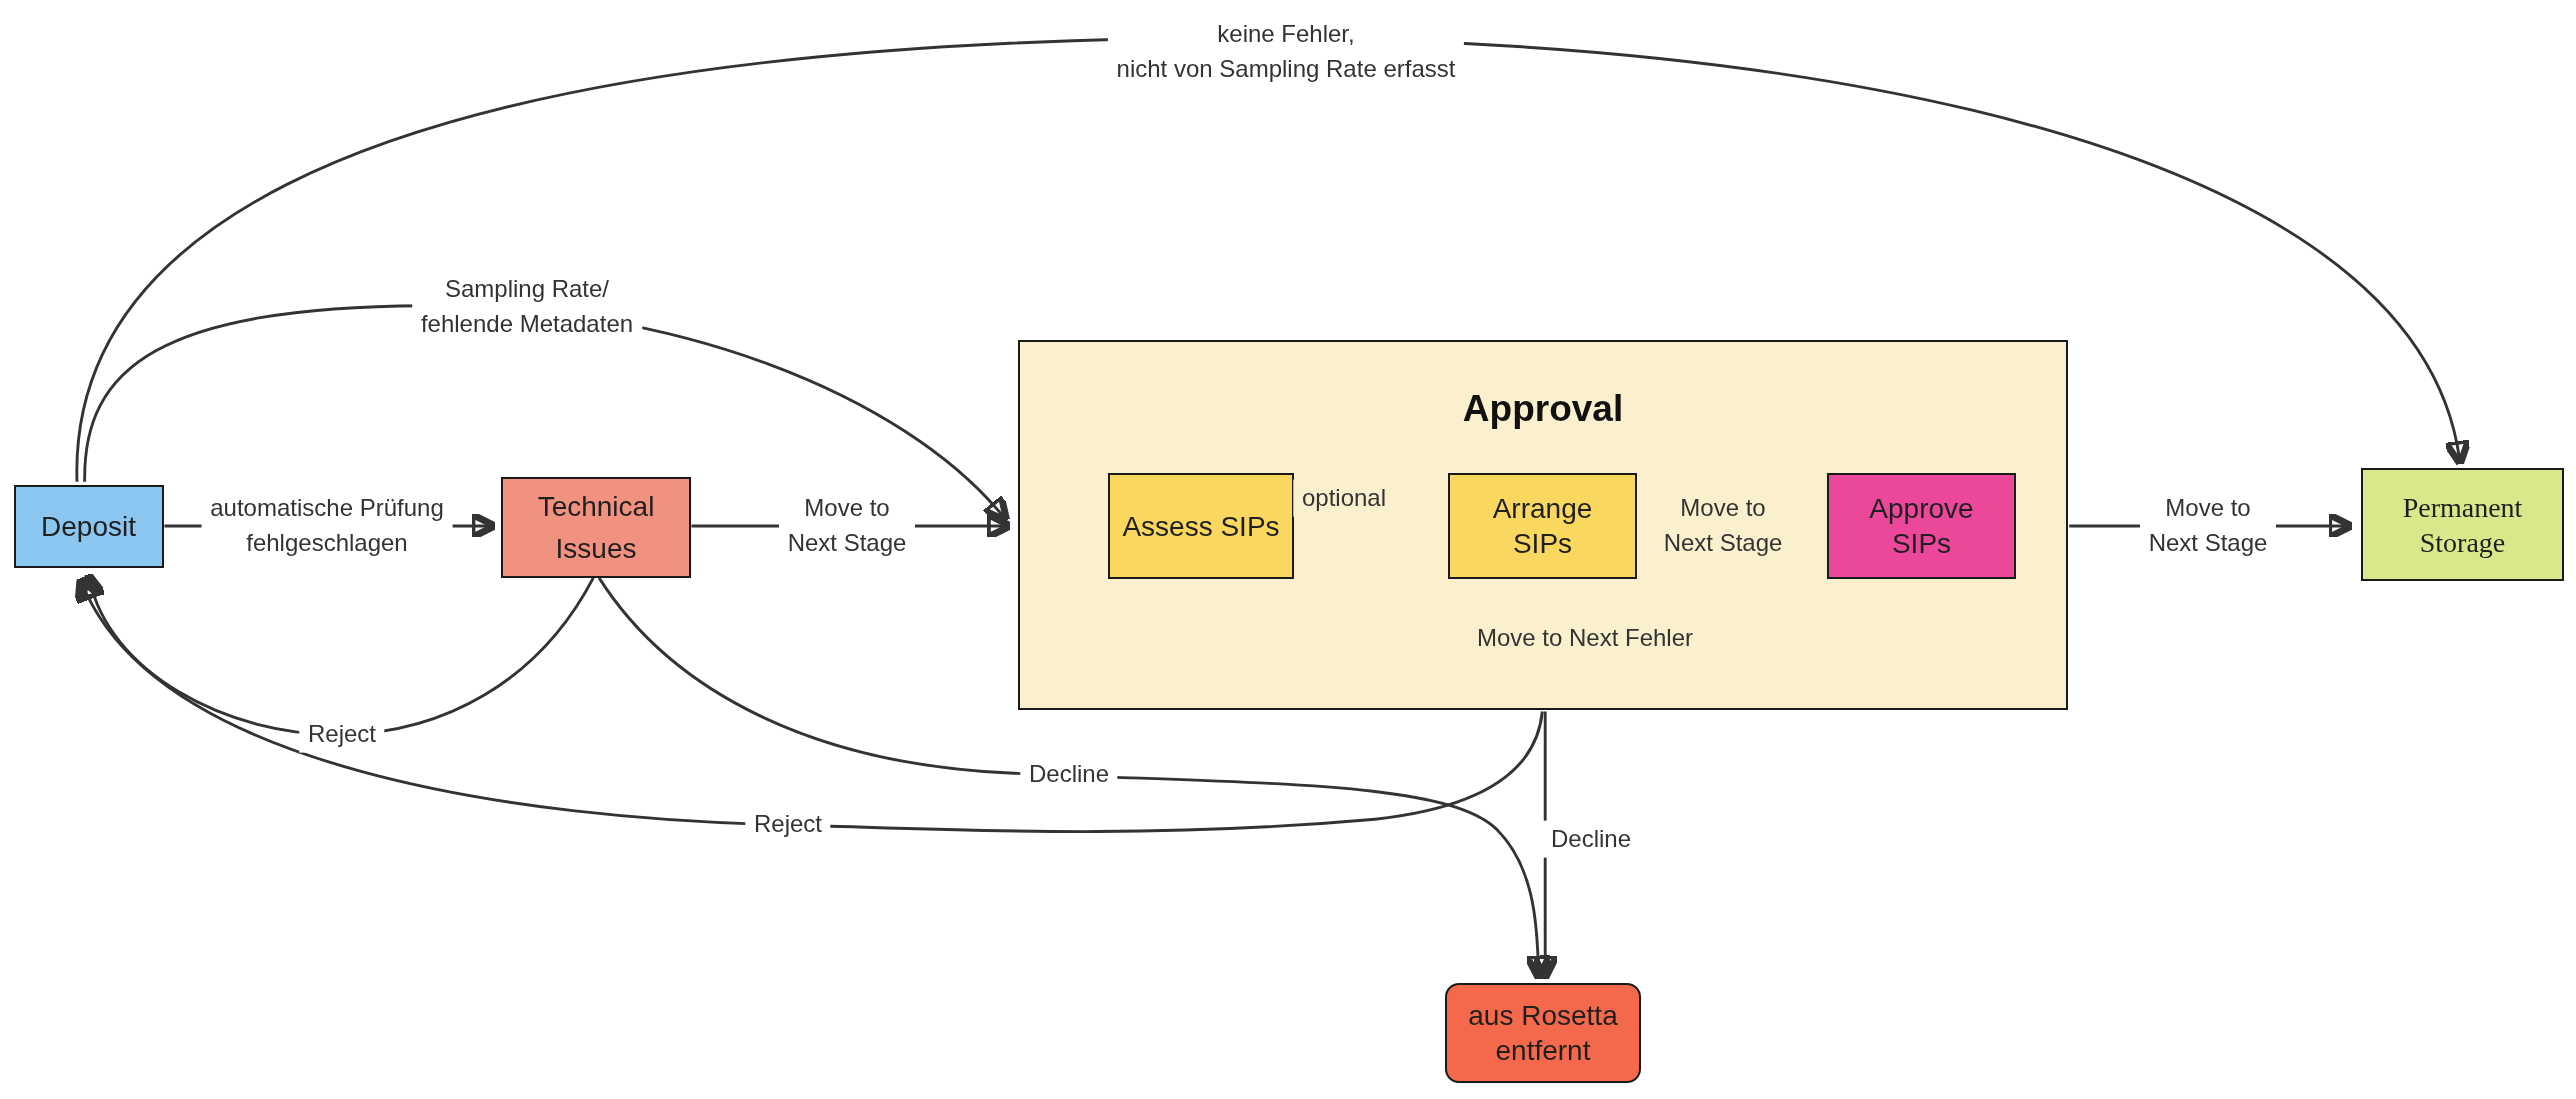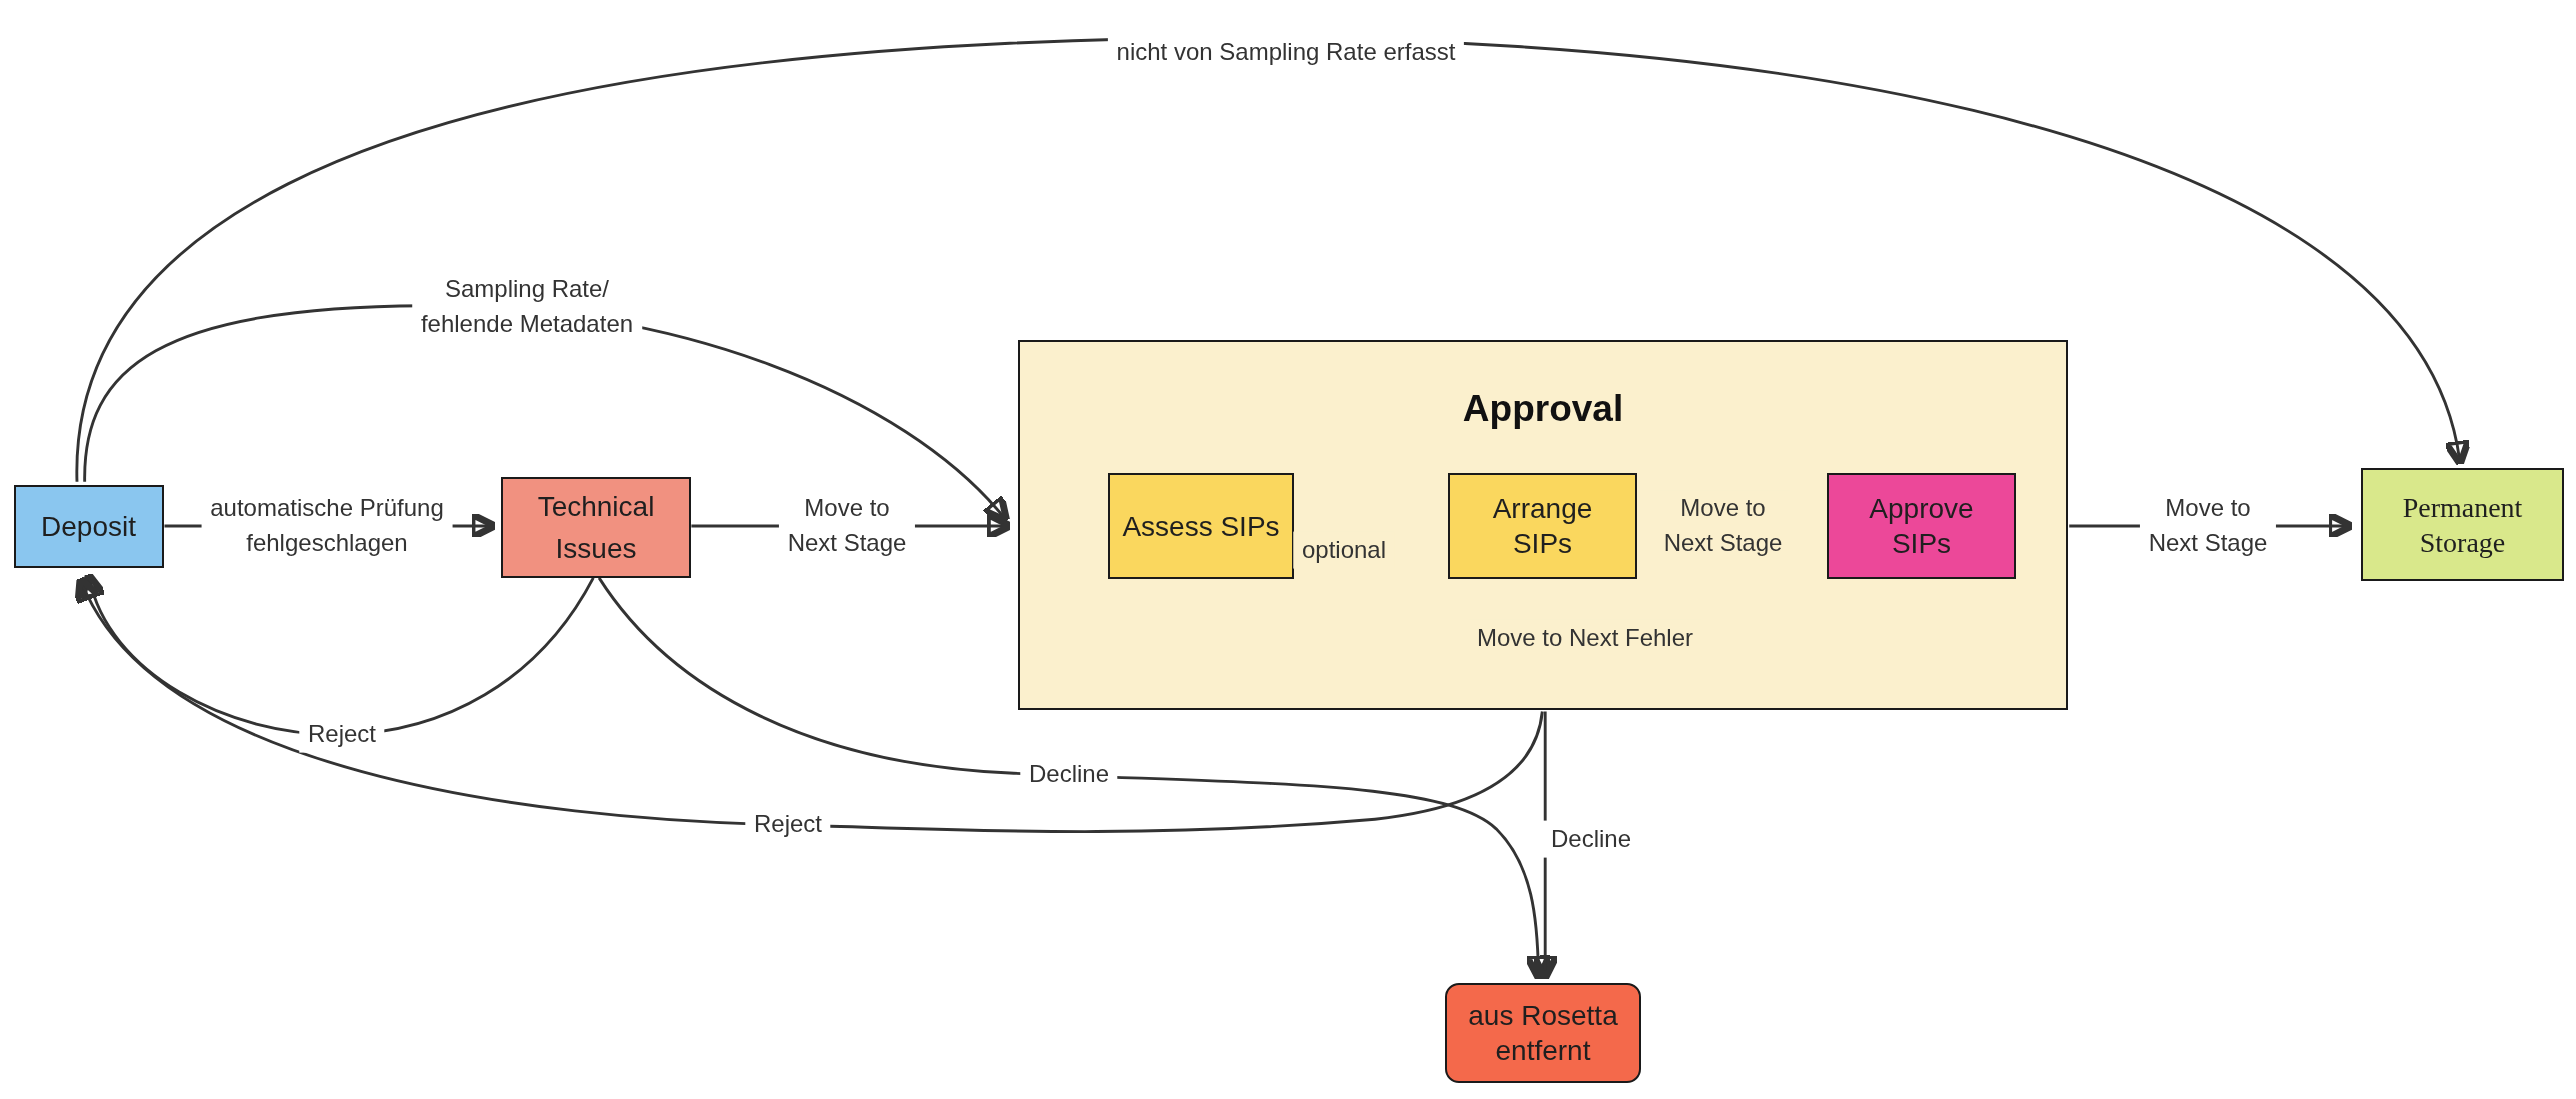--- a/index.html
+++ b/index.html
@@ -77,21 +77,21 @@
     color: #333333;
     white-space: nowrap;
     background: #ffffff;
     padding: 1px 8.7px;
   }
   .elabel.on-cream { background: #FBF0CD; }
   .lbl-keine-fehler   { left: 1286px; top: 52px;  }
   .lbl-sampling-rate  { left: 527px;  top: 307px; }
   .lbl-auto-check     { left: 327px;  top: 526px; }
   .lbl-move-ti        { left: 847px;  top: 526px; }
-  .lbl-optional       { left: 1344px; top: 550px; }
+  .lbl-optional       { left: 1344px; top: 498px; }
   .lbl-move-arrange   { left: 1723px; top: 526px; }
   .lbl-move-bypass    { left: 1585px; top: 638px; }
   .lbl-move-ps        { left: 2208px; top: 526px; }
   .lbl-reject-ti      { left: 342px;  top: 734px; }
   .lbl-reject-appr    { left: 788px;  top: 824px; }
   .lbl-decline-ti     { left: 1069px; top: 774px; }
   .lbl-decline-appr   { left: 1591px; top: 839px; }
 </style>
 </head>
 <body>
@@ -161,20 +161,21 @@
     <span>Permanent</span>
     <span>Storage</span>
   </div>
 
   <div class="node node-rosetta">
     <span>aus Rosetta</span>
     <span>entfernt</span>
   </div>
 
   <div class="elabel lbl-keine-fehler">
+    <div>keine Fehler,</div>
     <div>nicht von Sampling Rate erfasst</div>
   </div>
 
   <div class="elabel lbl-sampling-rate">
     <div>Sampling Rate/</div>
     <div>fehlende Metadaten</div>
   </div>
 
   <div class="elabel lbl-auto-check">
     <div>automatische Prüfung</div>

